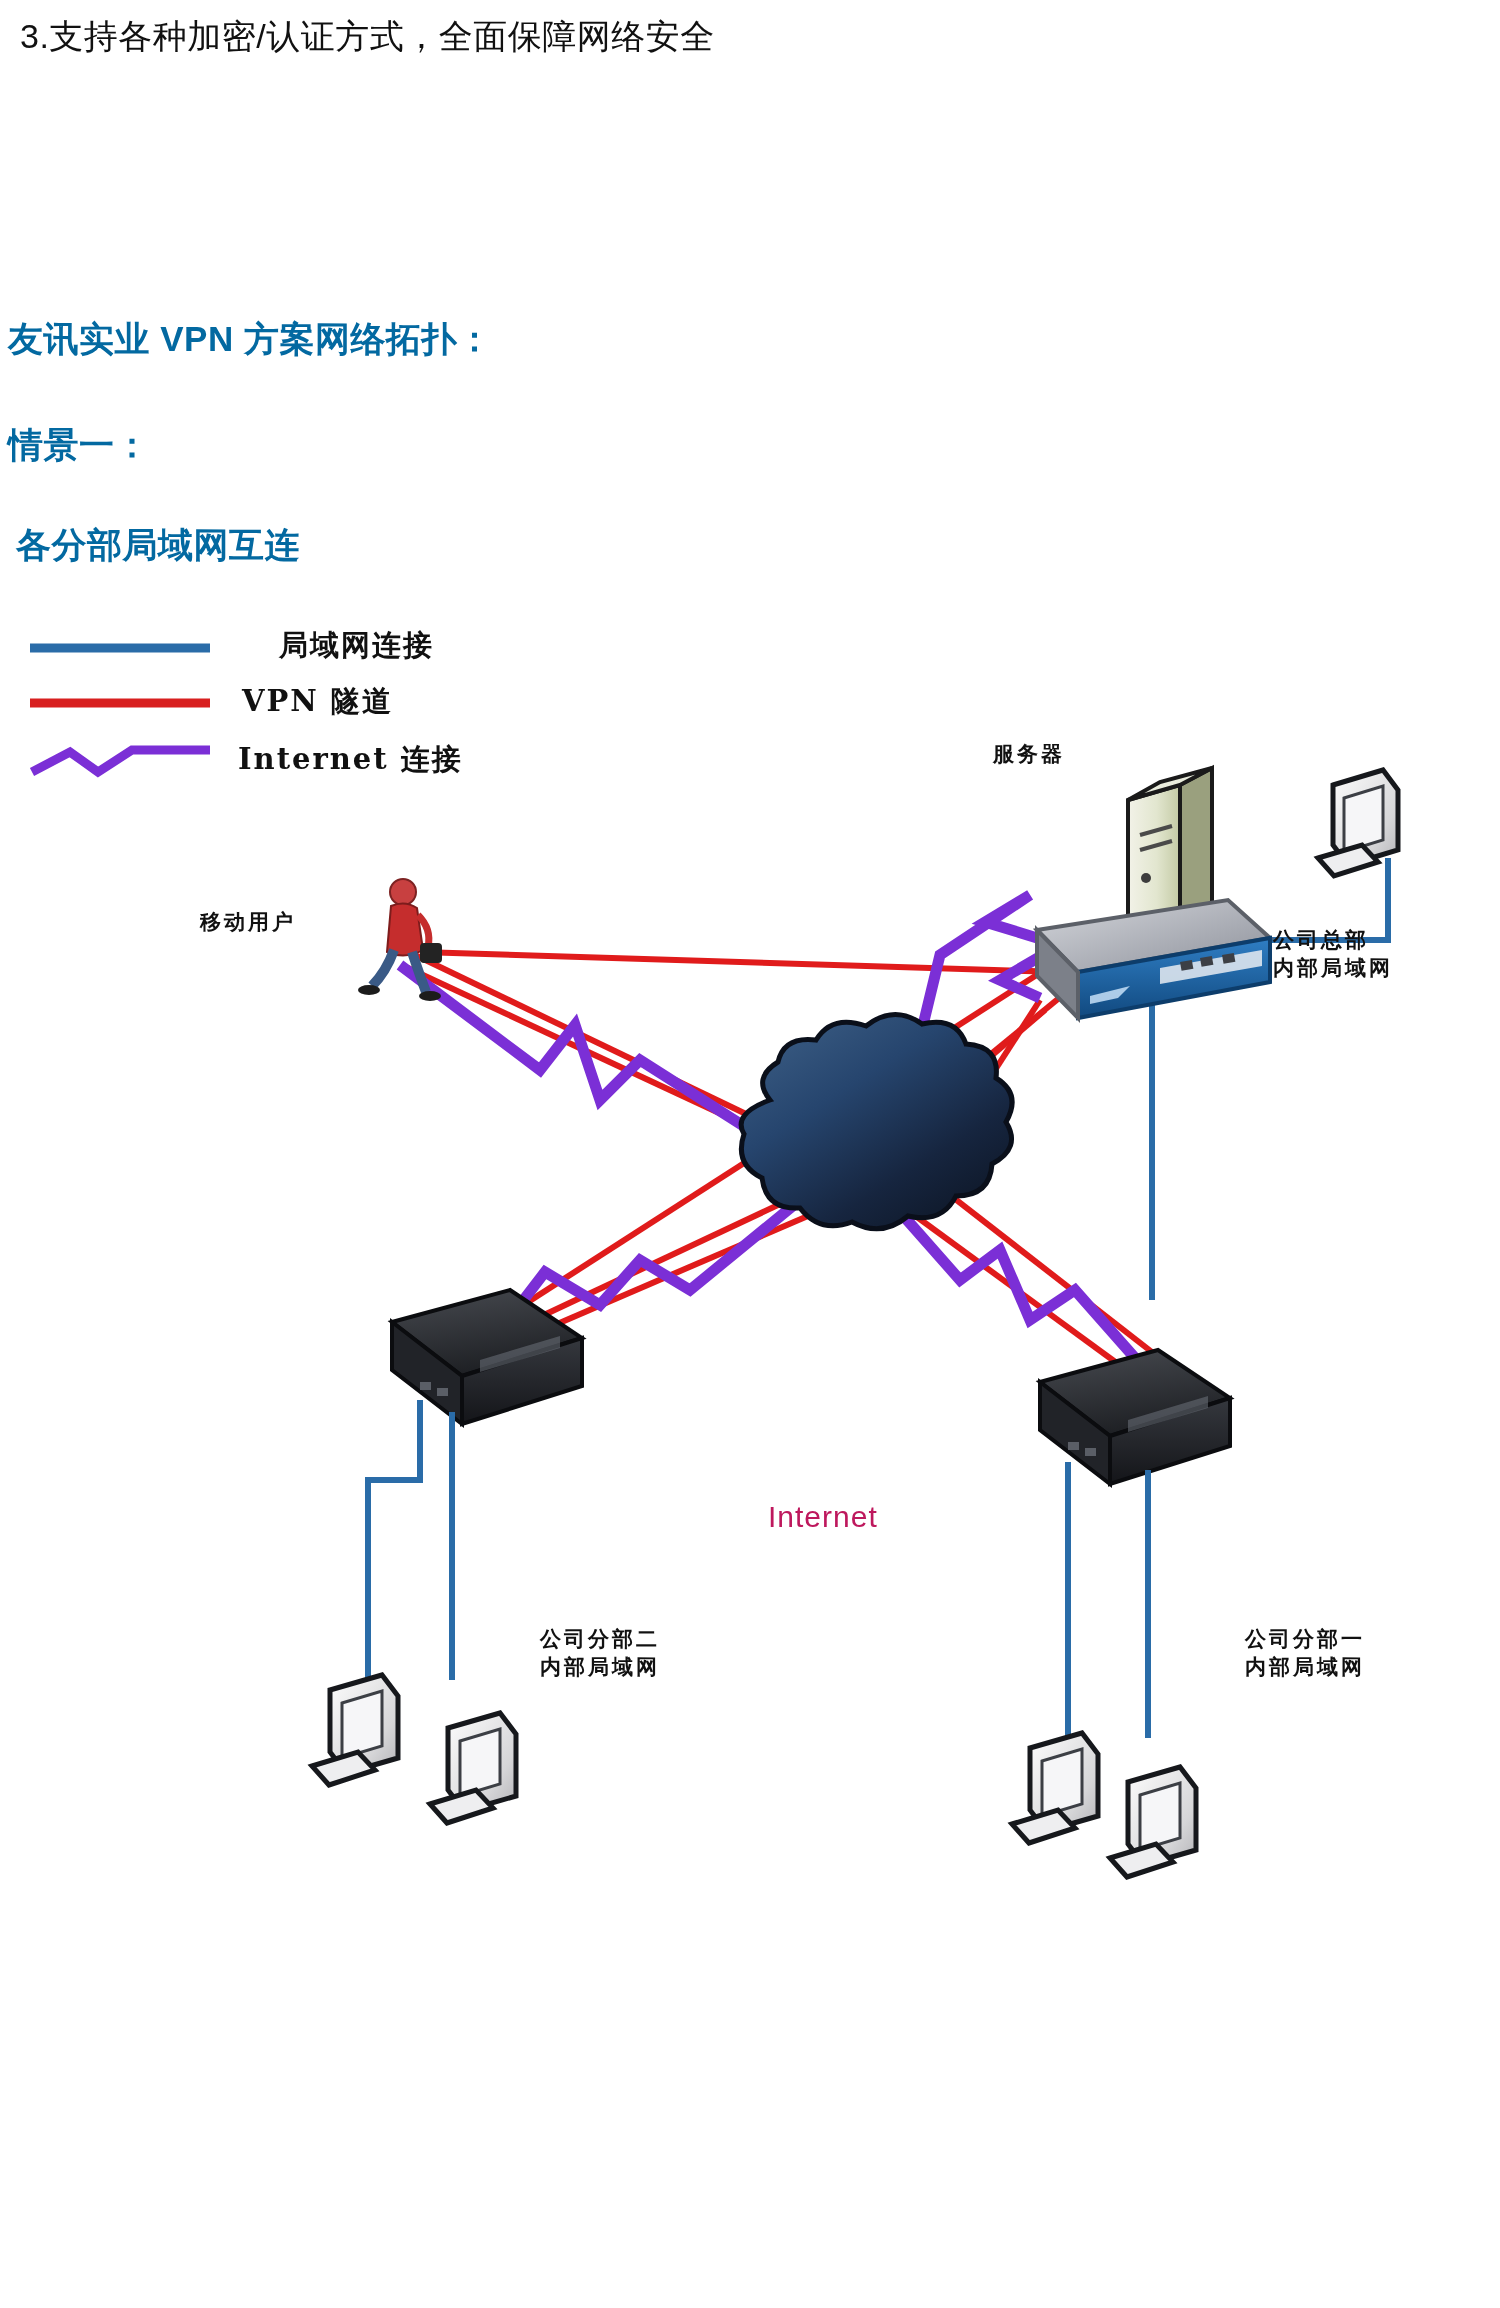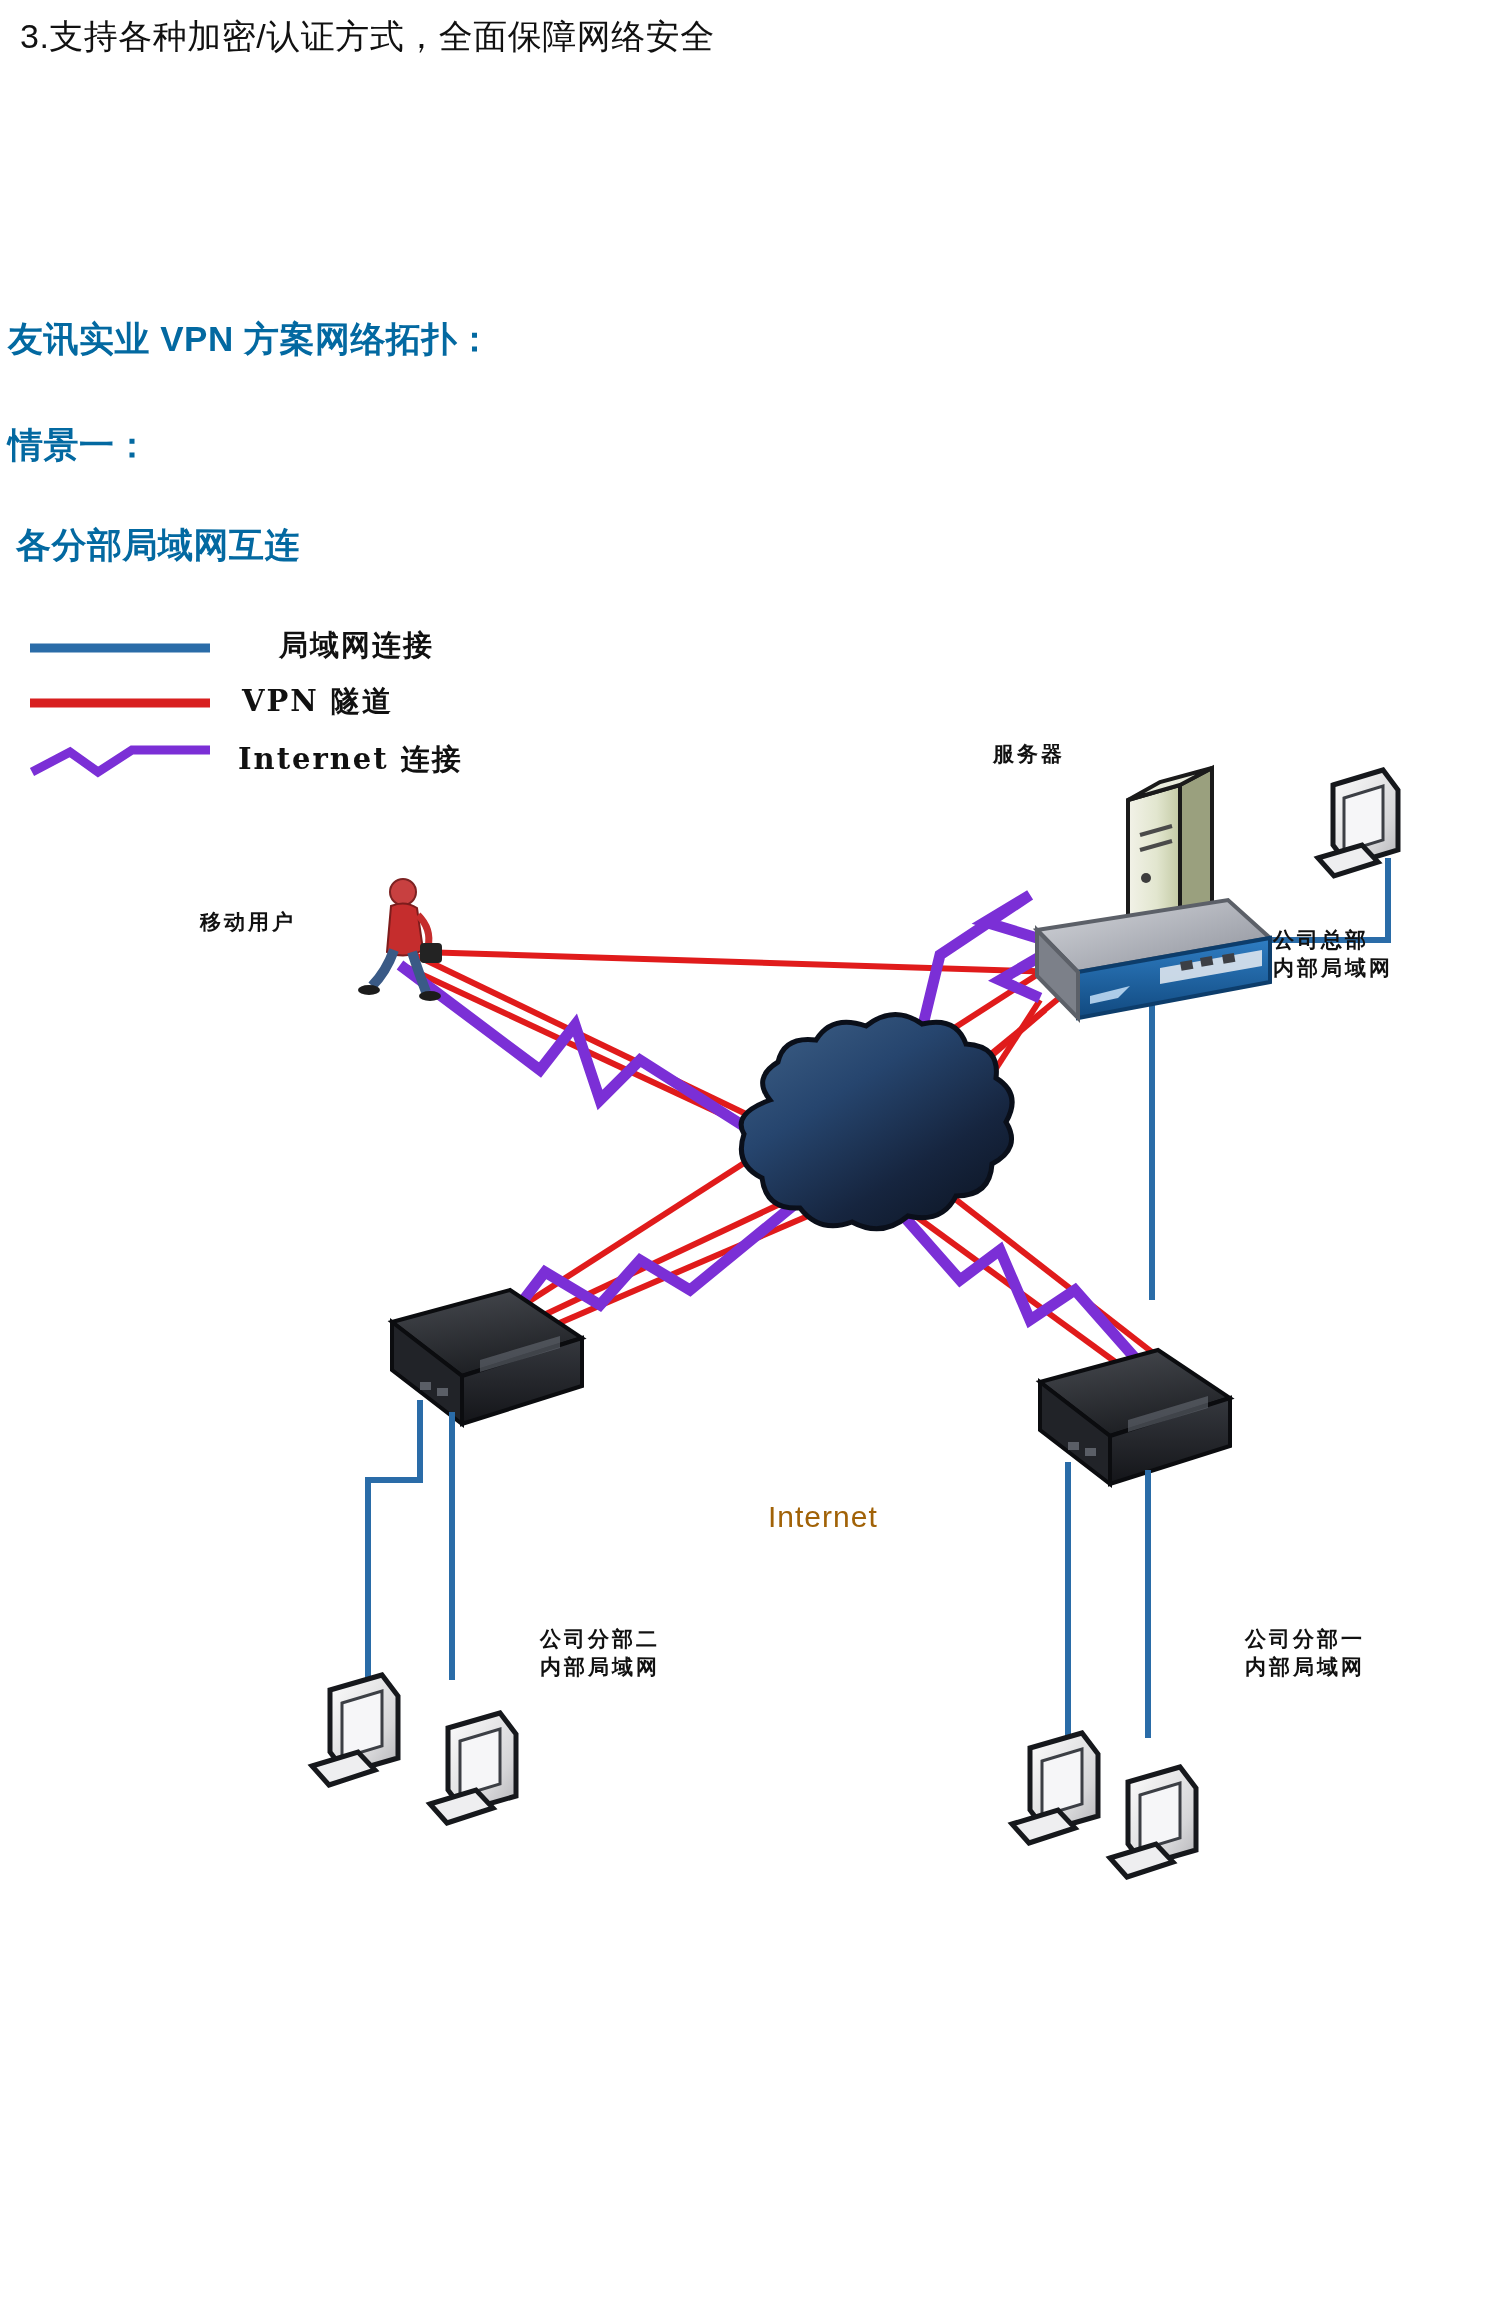--- a/index.html
+++ b/index.html
@@ -93,21 +93,21 @@
   #label-branch2  { left: 540px; top: 1025px; }
   #label-branch1  { left: 1245px; top: 1025px; }
 
   .cloud-text {
     position: absolute;
     left: 768px;
     top: 900px;
     font-family: "Liberation Sans", sans-serif;
     font-size: 30px;
     font-weight: 400;
-    color: #a16207;
+    color: #be185d;
     letter-spacing: 1px;
   }
 </style>
 </head>
 <body>
 
 <div class="doc-text">
   <div class="line-plain" id="intro-line">3.支持各种加密/认证方式，全面保障网络安全</div>
   <div class="line-bold" id="topo-title">友讯实业 VPN 方案网络拓扑：</div>
   <div class="line-bold" id="scene-title">情景一：</div>

